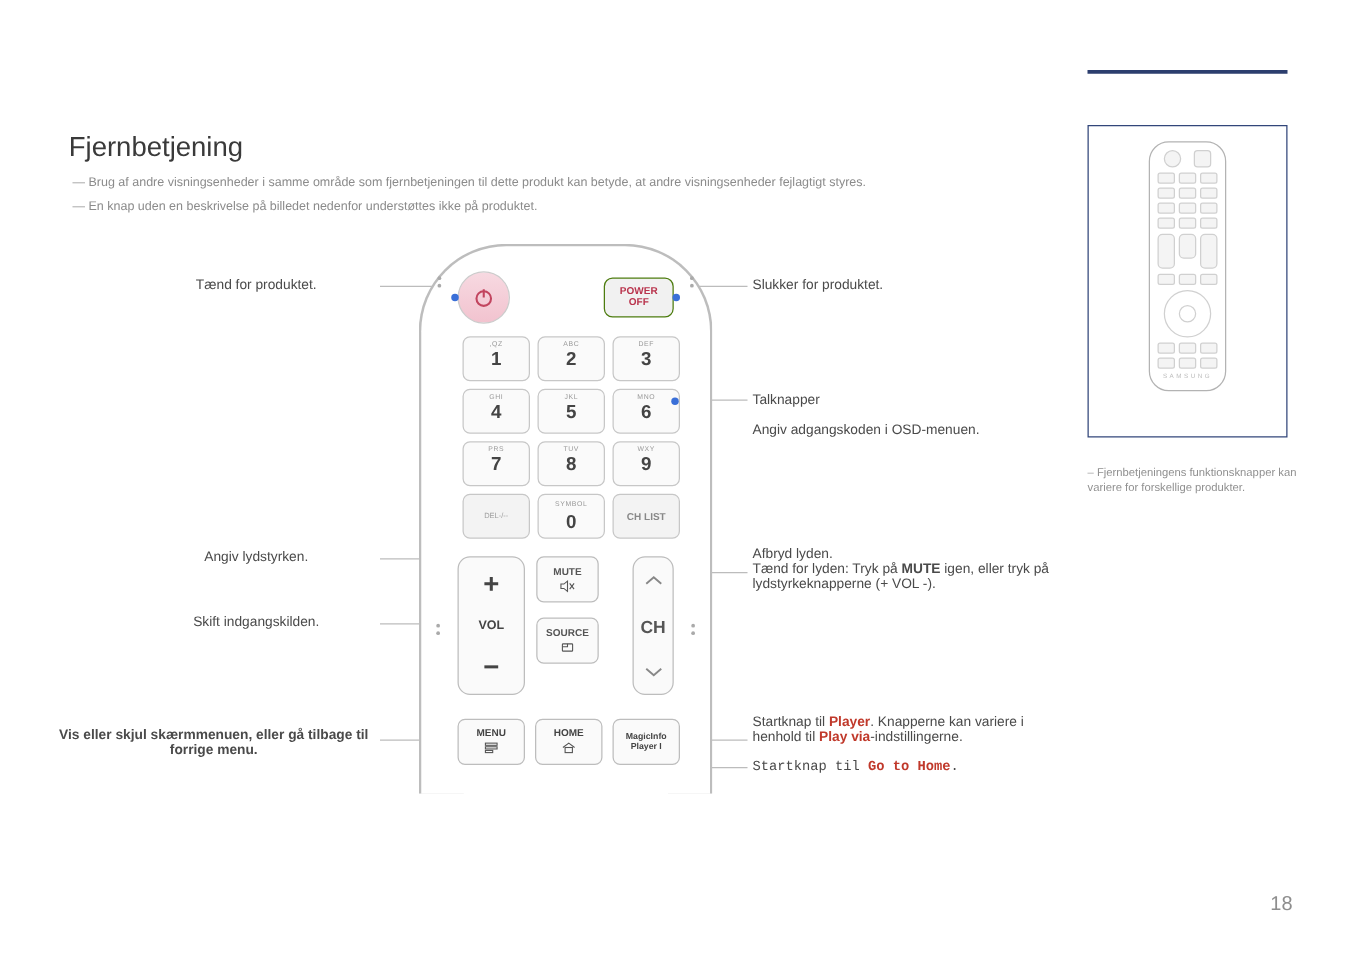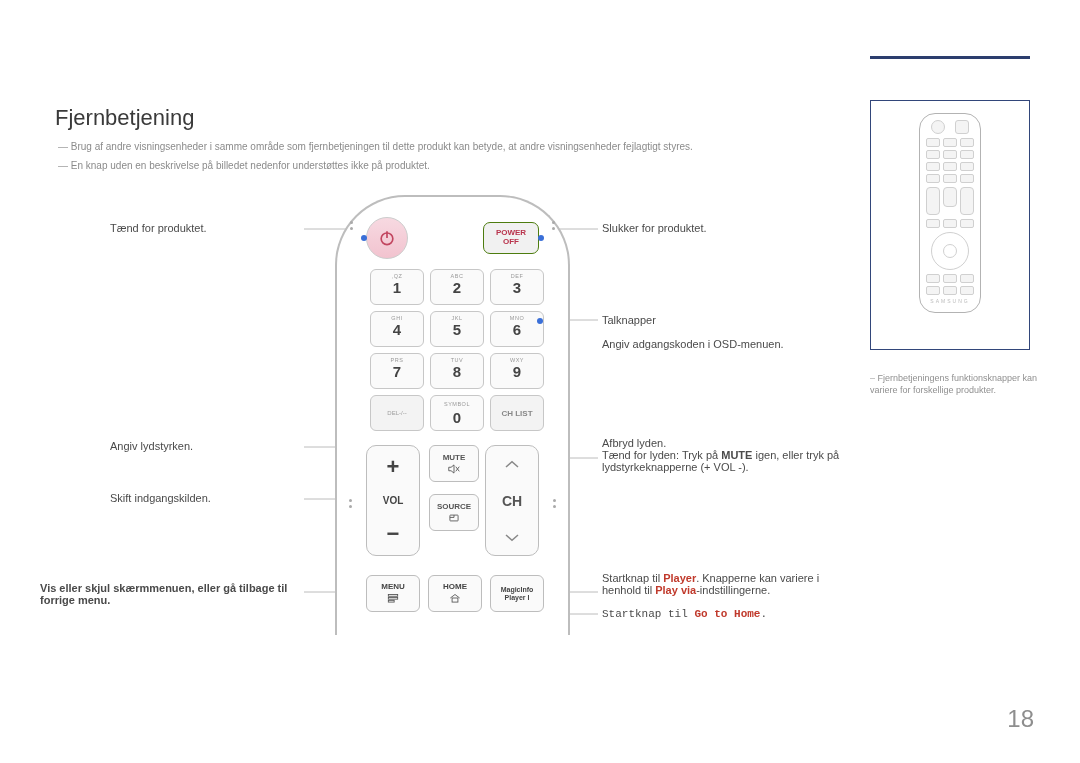--- a/index.html
+++ b/index.html
@@ -102,21 +102,21 @@
     background:#fafafa;
     display:flex; flex-direction:column; align-items:center; justify-content:space-around;
     font-weight:bold;
   }
   .vol-rocker .plus, .vol-rocker .minus { font-size:22px; color:#444; }
   .vol-rocker .lbl { font-size:10px; color:#444; }
 
   .ch-rocker {
     position:absolute;
     top: 248px; right: 29px;
-    width: 54px; height: 111px;
+    width: 33px; height: 111px;
     border-radius: 10px;
     border:1px solid #bdbdbd;
     background:#fafafa;
     display:flex; flex-direction:column; align-items:center; justify-content:space-around;
     font-weight:bold;
   }
   .ch-rocker .lbl { font-size:14px; color:#555; }
   .ch-rocker svg { width:18px; height:12px; stroke:#888; fill:none; stroke-width:2;}
 
   .midcol {
@@ -145,21 +145,21 @@
     border-radius: 6px;
     background:#fafafa;
     display:flex; flex-direction:column; align-items:center; justify-content:center;
     font-size:8px; font-weight:bold; color:#444; line-height:1.1;
   }
   .botbtn.mi { font-size:7px;}
   .botbtn svg { width:14px; height:12px; stroke:#555; fill:none; stroke-width:1.5;}
 
   
   .callout { position:absolute; font-size:11px; color:#4a4a4a; }
-  .callout.left { text-align:left; }
+  .callout.left { text-align:center; }
   .callout .red { color:#c0392b; font-weight:bold; }
   .callout .b { font-weight:bold; }
   .leader { position:absolute; stroke:#bcbcbc; fill:none; stroke-width:1; }
 
   .cl-1 { top: 222px; left: 110px; width:190px; }
   .cl-2 { top: 440px; left: 110px; width:190px; }
   .cl-3 { top: 492px; left: 110px; width:190px; }
   .cl-4 { top: 582px; left: 40px; width:262px;font-weight:bold; }
 
   .cr-1 { top: 222px; left: 602px; width:240px;}
@@ -201,21 +201,21 @@
     width: 170px;
     font-size: 9px;
     color:#909090;
     line-height:1.35;
   }
   .panel-note::before { content:"– "; color:#aaa;}
 
   .page-num {
     position:absolute;
     bottom: 30px; right: 46px;
-    font-size: 24px;
+    font-size: 16px;
     color: #8e8e8e;
   }
 
   .vdots { position:absolute; width:3px; display:flex; flex-direction:column; gap:3px;}
   .vdots span{ width:3px;height:3px;background:#aaa;border-radius:50%;}
 </style>
 </head>
 <body>
 
 <div class="top-rule"></div>

